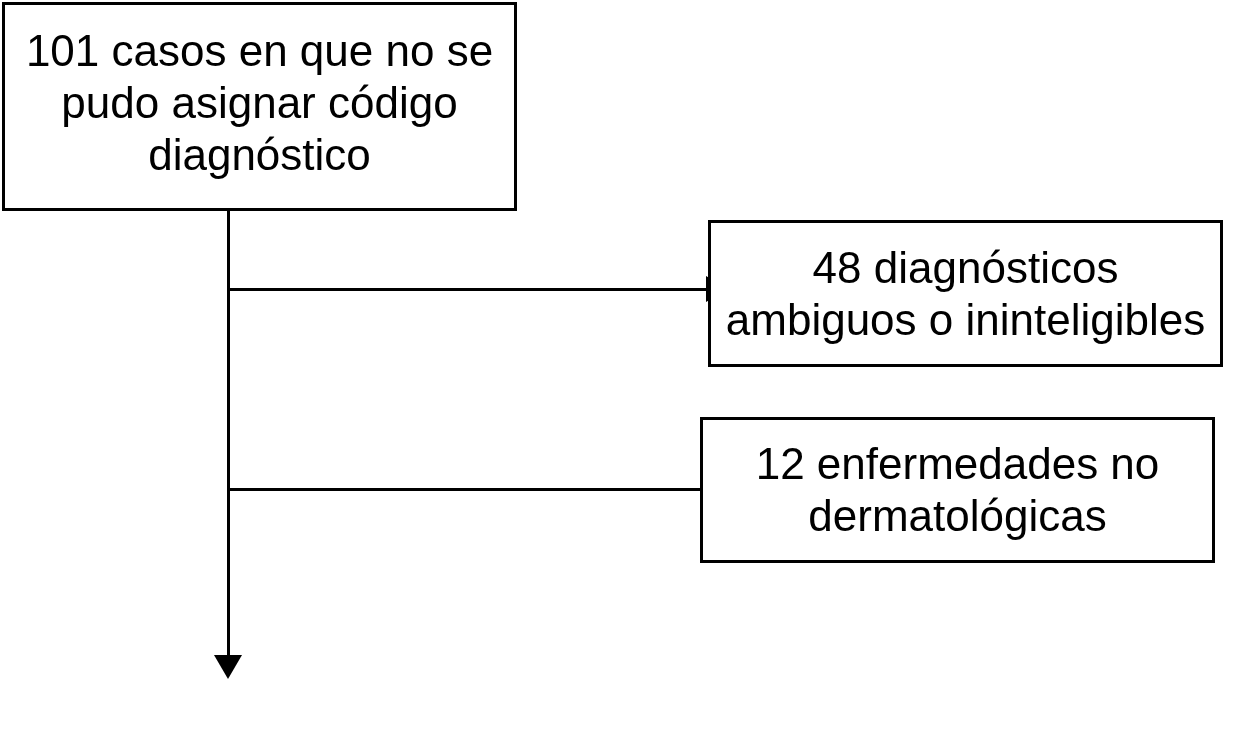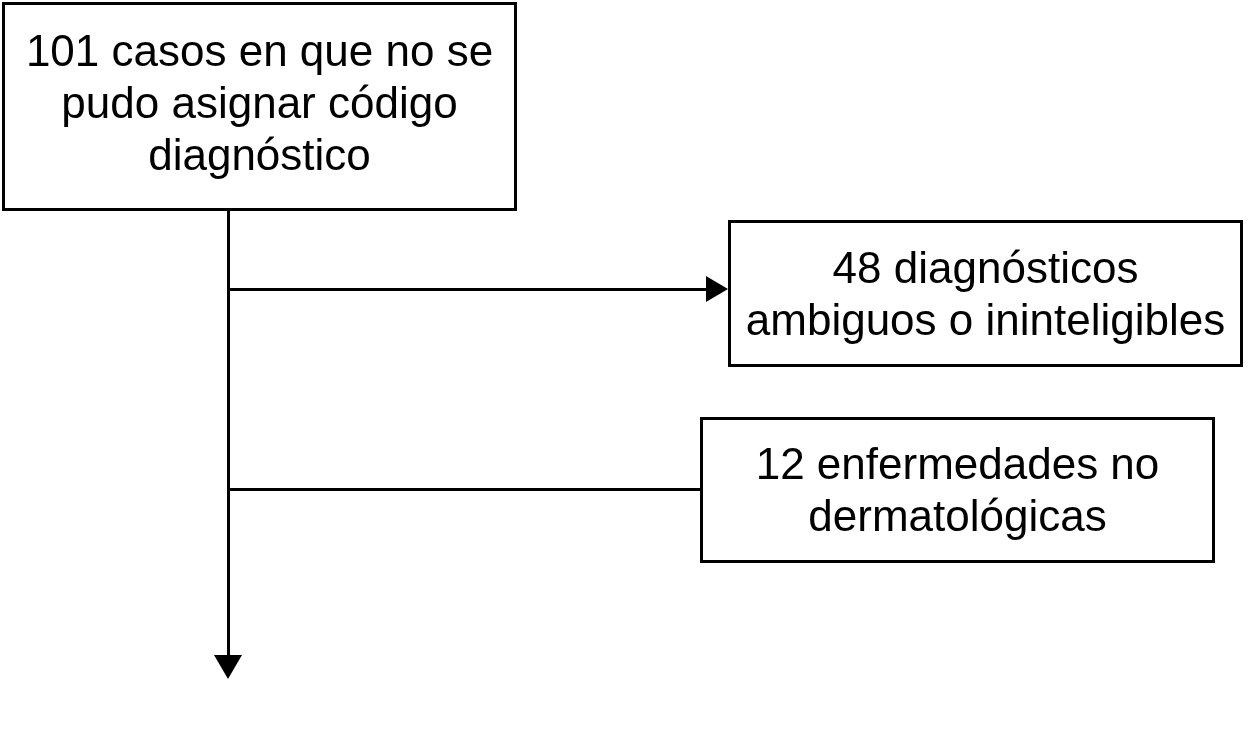--- a/index.html
+++ b/index.html
@@ -32,21 +32,21 @@
   }
   .node-source {
     left: 2px;
     top: 2px;
     width: 515px;
     height: 209px;
     padding-bottom: 8px;
     text-align: center;
   }
   .node-excluded-ambiguous {
-    left: 728px;
+    left: 708px;
     top: 220px;
     width: 515px;
     height: 147px;
   }
   .node-excluded-nonderm {
     left: 700px;
     top: 417px;
     width: 515px;
     height: 146px;
   }

